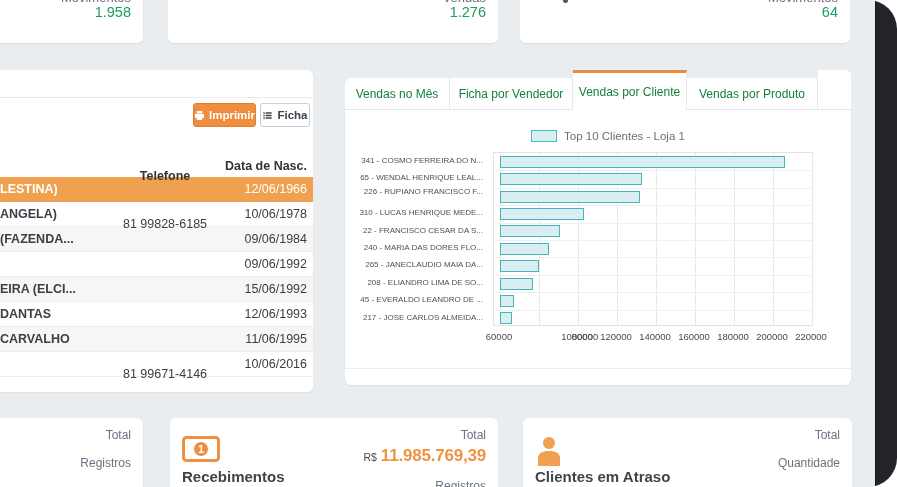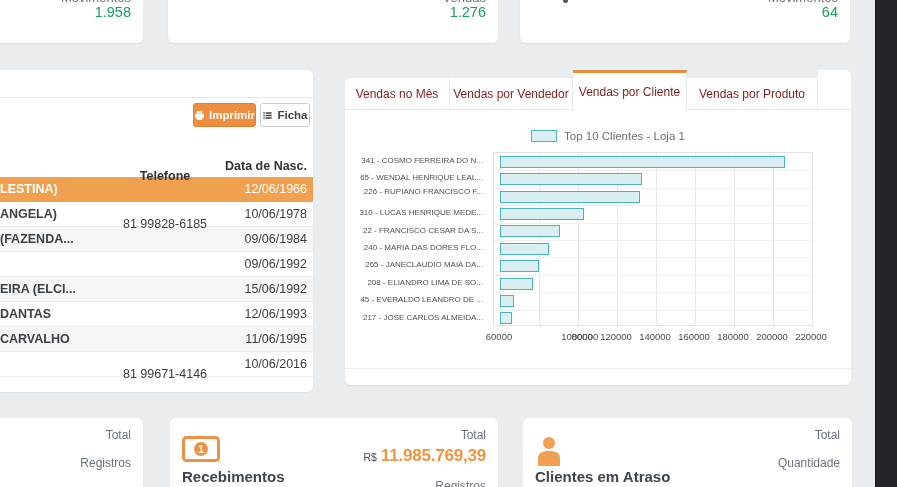--- a/index.html
+++ b/index.html
@@ -1,19 +1,20 @@
 <!DOCTYPE html>
 <html><head>
 <meta charset="utf-8">
 <style>
   html,body{margin:0;padding:0;}
   .viewport{
     position:relative; width:897px; height:487px; overflow:hidden;
     background:#e9edf0;
     font-family:"Liberation Sans",sans-serif;
+    border-radius:29px;
     -webkit-font-smoothing:antialiased;
   }
   .card{position:absolute;background:#fff;border-radius:6px;box-shadow:0 1px 2px rgba(0,0,0,.06);}
 
   
   .top-card{top:-60px;height:103px;}
   .top-card .stat-label{position:absolute;right:12px;top:51px;font-size:13px;color:#6b7280;line-height:13px;white-space:nowrap;}
   .top-card .stat-value{position:absolute;right:12px;top:64px;font-size:14.5px;line-height:16px;color:#1aa05c;white-space:nowrap;}
   .cut-dot{position:absolute;left:43px;top:57px;width:5px;height:6px;background:#55595e;border-radius:0 0 3px 3px;}
 
@@ -33,21 +34,21 @@
   .c-name{width:140px;padding-left:20px;box-sizing:border-box;font-weight:700;white-space:nowrap;overflow:hidden;}
   .c-phone{width:90px;text-align:center;white-space:nowrap;margin-top:20px;}
   .c-birth{width:100px;padding-right:3px;box-sizing:border-box;text-align:right;white-space:nowrap;}
 
   
   .sales-panel{position:absolute;left:345px;top:70px;width:506px;height:315px;}
   .tab-strip{position:absolute;left:0;top:0;width:506px;height:40px;}
   .tabs-holder{position:absolute;left:0;top:0;display:flex;height:40px;}
   .tab{margin-top:8px;height:32px;background:#fff;border-right:1px solid #e6e8ea;border-bottom:1px solid #e3e6e8;
        box-sizing:border-box;display:flex;align-items:center;justify-content:center;
-       font-size:12px;color:#7f1d1d;cursor:pointer;white-space:nowrap;}
+       font-size:12px;color:#15803d;cursor:pointer;white-space:nowrap;}
   .tab:first-child{border-top-left-radius:6px;}
   .tab.active{margin-top:0;height:40px;border-top:3px solid #e98b39;border-bottom:none;font-weight:400;}
   .tab-stub{position:absolute;left:473px;top:0;width:33px;height:40px;background:#fff;border-top-right-radius:6px;border-bottom:1px solid #e3e6e8;box-sizing:border-box;}
   .chart-card{position:absolute;left:0;top:40px;width:506px;height:275px;background:#fff;border-radius:0 0 6px 6px;box-shadow:0 1px 2px rgba(0,0,0,.06);}
   .legend{position:absolute;left:0;top:20px;width:100%;display:flex;align-items:center;justify-content:center;gap:7px;transform:translateX(10px);}
   .legend-swatch{width:26px;height:12px;background:#d9eef1;border:1.5px solid #48b5be;box-sizing:border-box;}
   .legend-label{font-size:11.5px;color:#6f6f6f;}
   .plot{position:absolute;left:148px;top:42px;width:320px;height:174px;border:1px solid #e2e2e2;box-sizing:border-box;}
   .vgrid{position:absolute;top:0;width:1px;height:100%;background:#e8e8e8;}
   .hgrid{position:absolute;left:0;width:100%;height:1px;background:#efefef;}
@@ -154,21 +155,21 @@
             <div class="c-birth">10/06/2016</div>
           </div>
         </div>
     </div>
   </div>
 
   <div class="sales-panel">
     <div class="tab-strip">
       <div class="tabs-holder" id="tabs-holder">
           <div class="tab" style="width: 105px;">Vendas no Mês</div>
-          <div class="tab" style="width: 123px;">Vendas por Vendedor</div>
+          <div class="tab" style="width: 123px;">Ficha por Vendedor</div>
           <div class="tab active" style="width: 114px;">Vendas por Cliente</div>
           <div class="tab" style="width: 131px;">Vendas por Produto</div>
         </div>
       <div class="tab-stub"></div>
     </div>
 
     <div class="chart-card">
       <div class="legend">
         <span class="legend-swatch"></span>
         <span class="legend-label">Top 10 Clientes - Loja 1</span>

